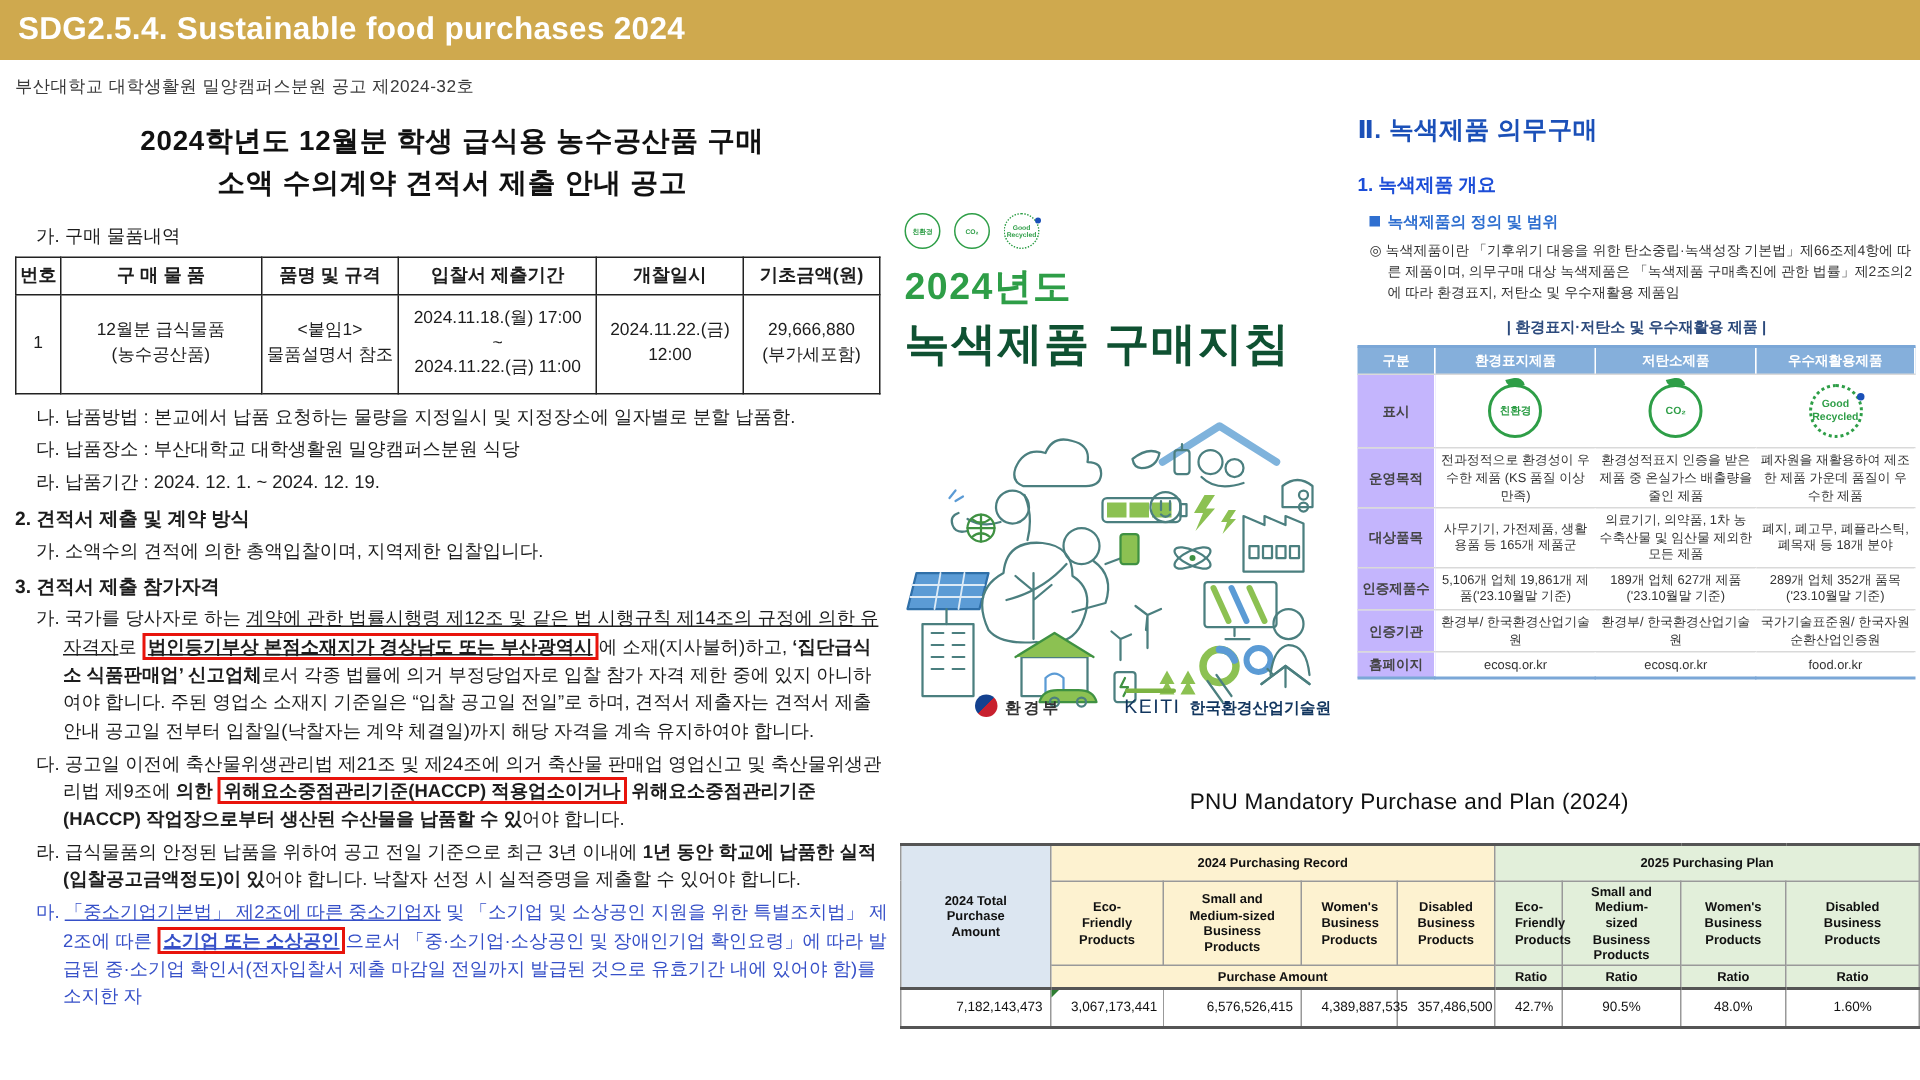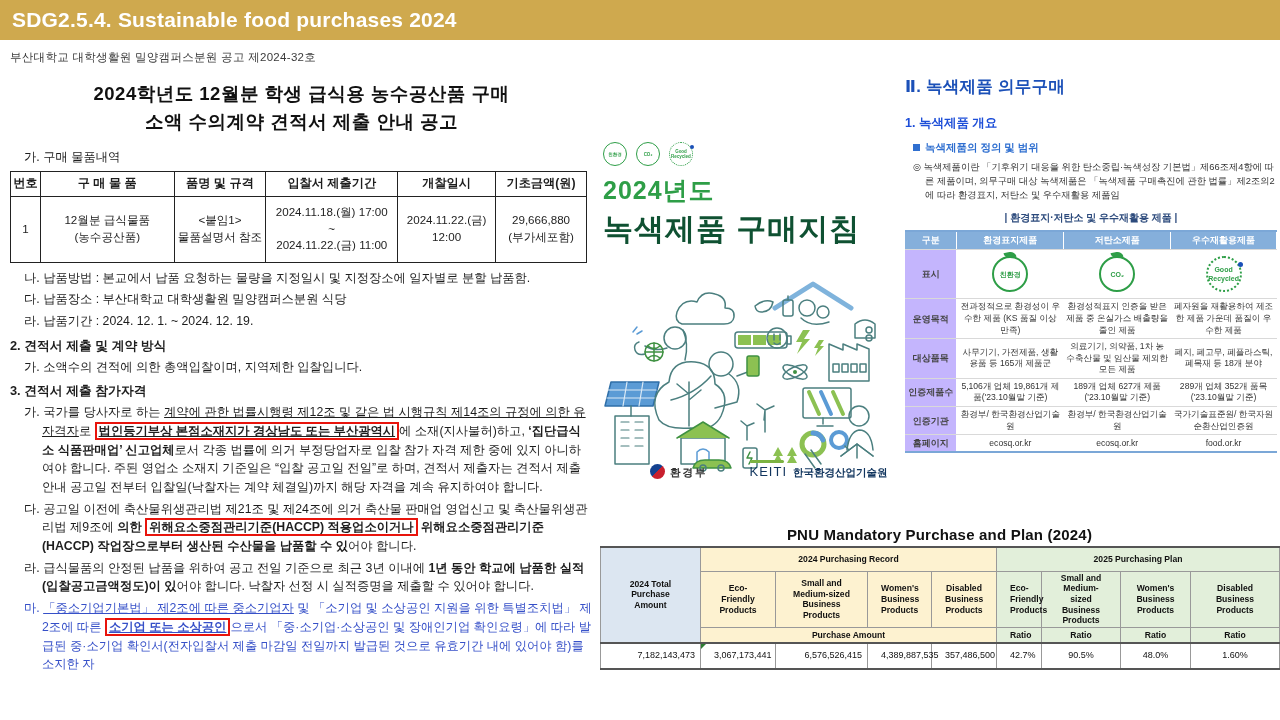--- a/index.html
+++ b/index.html
@@ -58,21 +58,21 @@
   #gtable td { border-bottom:1px solid #d9d9d9; border-right:1px solid #fff; text-align:center; vertical-align:middle; font-size:8.6px; line-height:1.35; color:#333; padding:2px 2px; }
   #gtable .hrow td { background:#85AFDB; color:#fff; font-weight:bold; font-size:9px; height:19px; padding:0; }
   #gtable .lab { background:#c4b5fd; font-weight:bold; font-size:9px; color:#444; }
   .gl-badge { width:36px; height:36px; border:2px solid #2e9e47; border-radius:50%; color:#2e9e47; font-weight:bold; display:flex; align-items:center; justify-content:center; margin:4px auto; font-size:7px; text-align:center; position:relative; }
   .gl-badge.dotted { border-style:dotted; }
   .gl-badge .leaf { position:absolute; top:-6px; left:50%; width:12px; height:6px; background:#2e9e47; border-radius:0 10px 0 10px; transform:translateX(-50%) rotate(-12deg); }
   .gl-badge .dot2 { position:absolute; right:-3px; top:4px; width:5px; height:5px; border-radius:50%; background:#1a50b8; }
 
   
   #pnu { left:600px; top:526px; width:679px; }
-  #pnu .title { text-align:center; font-weight:bold; font-size:15px; color:#111; margin-bottom:3px; font-family:"Liberation Sans",sans-serif; letter-spacing:.2px; }
+  #pnu .title { text-align:center; font-weight:normal; font-size:15px; color:#111; margin-bottom:19px; font-family:"Liberation Sans",sans-serif; letter-spacing:.2px; }
   #ptable { width:679px; border-collapse:collapse; border-top:2px solid #555; border-bottom:2px solid #555; table-layout:fixed; }
   #ptable td { border:1px solid #999; text-align:center; vertical-align:middle; font-size:8.6px; line-height:1.25; color:#111; padding:1px 13px; }
   #ptable .c-blue { background:#DCE6F1; font-weight:bold; }
   #ptable .c-cream { background:#FDF2D0; font-weight:bold; }
   #ptable .c-green { background:#E2EFDA; font-weight:bold; }
   #ptable .grp { height:24px; font-size:9px; }
   #ptable .cat { height:46px; }
   #ptable .subr { height:15px; }
   #ptable .data td { height:26px; background:#fff; font-size:9px; border-top:2px solid #555; }
   #ptable .num { text-align:right; padding-right:5px; }

